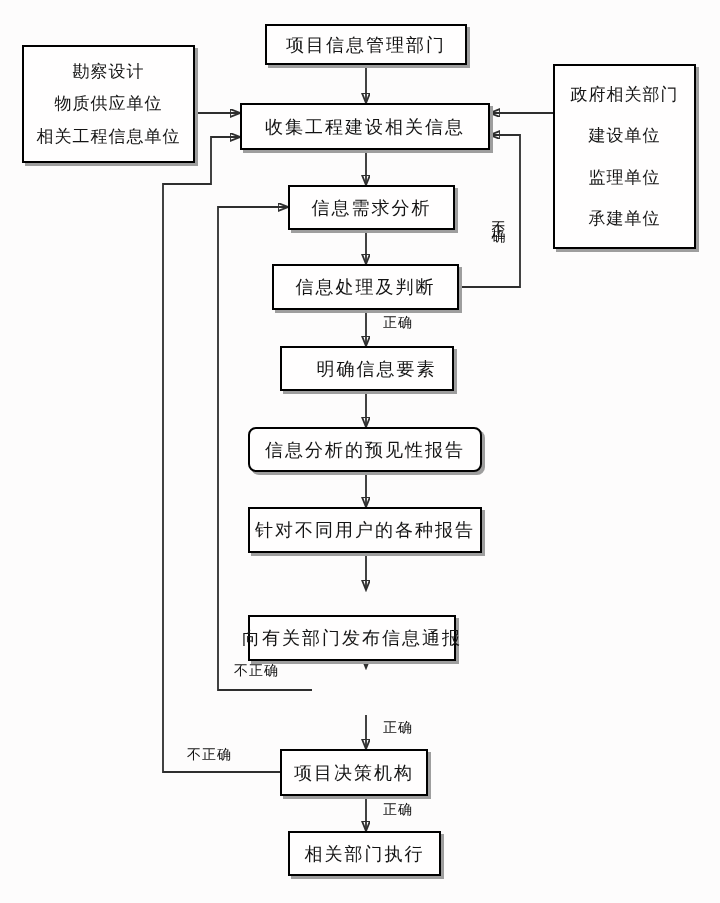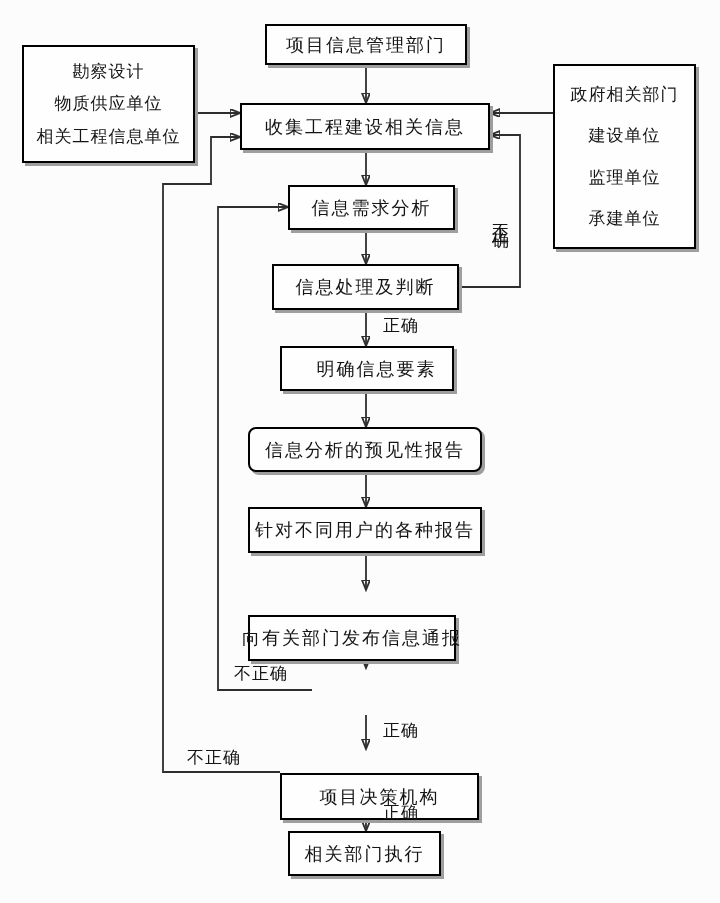--- a/index.html
+++ b/index.html
@@ -34,21 +34,21 @@
   }
   .node.multi {
     flex-direction: column;
     justify-content: space-around;
     font-size: 17px;
     letter-spacing: 1px;
     padding: 8px 16px;
   }
   .edge-label {
     position: absolute;
-    font-size: 17px;
+    font-size: 14px;
     letter-spacing: 1px;
     white-space: nowrap;
   }
   .edge-label.vertical {
     writing-mode: vertical-rl;
     text-orientation: upright;
     letter-spacing: 4px;
   }
 </style>
 </head>
@@ -102,21 +102,21 @@
 
   <div class="node" style="left:280px; top:346px; width:174px; height:45px;padding-left:19px;">明确信息要素</div>
 
   <div class="node" style="left:248px; top:427px; width:234px; height:45px;border-radius:8px;">信息分析的预见性报告</div>
 
   <div class="node" style="left:248px; top:507px; width:234px; height:46px;">针对不同用户的各种报告</div>
 
   <div class="node" style="left:248px; top:594px; width:208px; height:46px;margin-top:21px;">向有关部门发布信息通报</div>
 
 
-  <div class="node" style="left:280px; top:749px; width:199px; height:47px;margin-top:24px;">项目决策机构</div>
+  <div class="node" style="left:280px; top:749px; width:148px; height:47px;">项目决策机构</div>
 
   <div class="node" style="left:288px; top:831px; width:153px; height:45px;">相关部门执行</div>
 
   <div class="edge-label" style="left:383px; top:314px;">正确</div>
 
   <div class="edge-label" style="left:383px; top:719px;">正确</div>
 
   <div class="edge-label" style="left:383px; top:801px;">正确</div>
 
   <div class="edge-label" style="left:234px; top:662px;">不正确</div>

